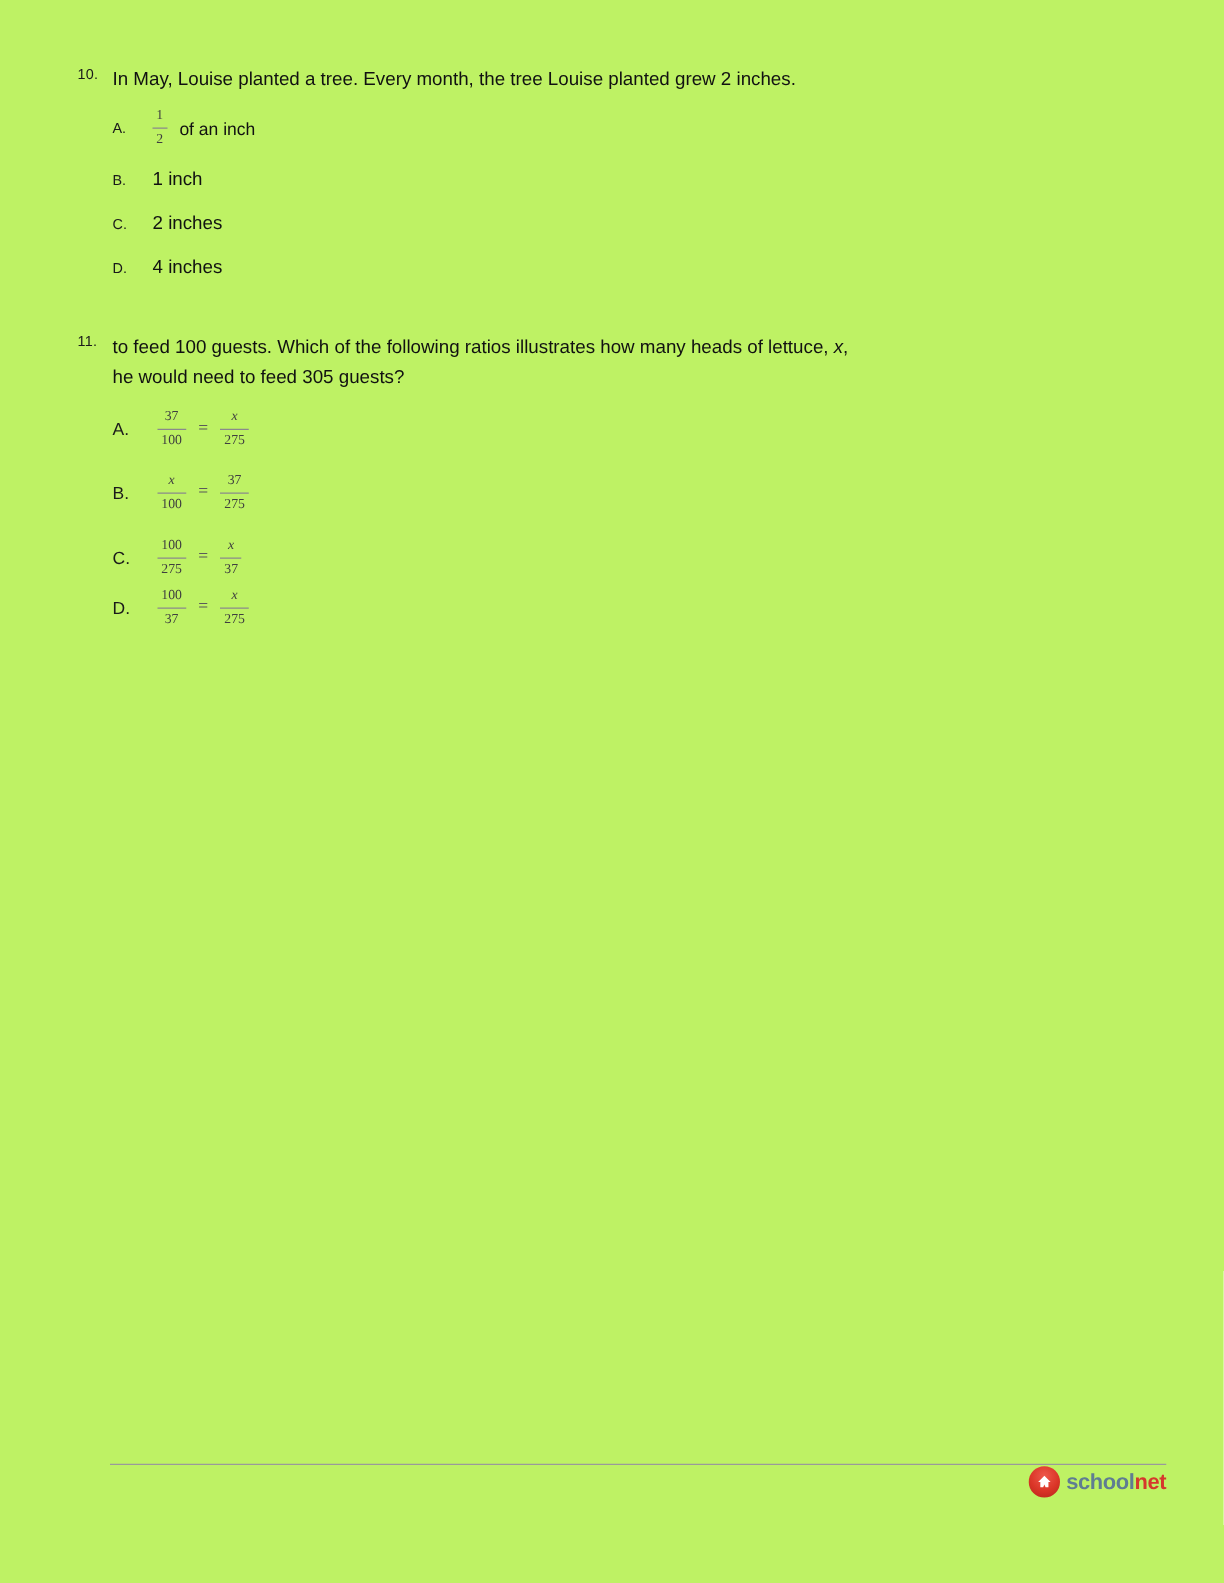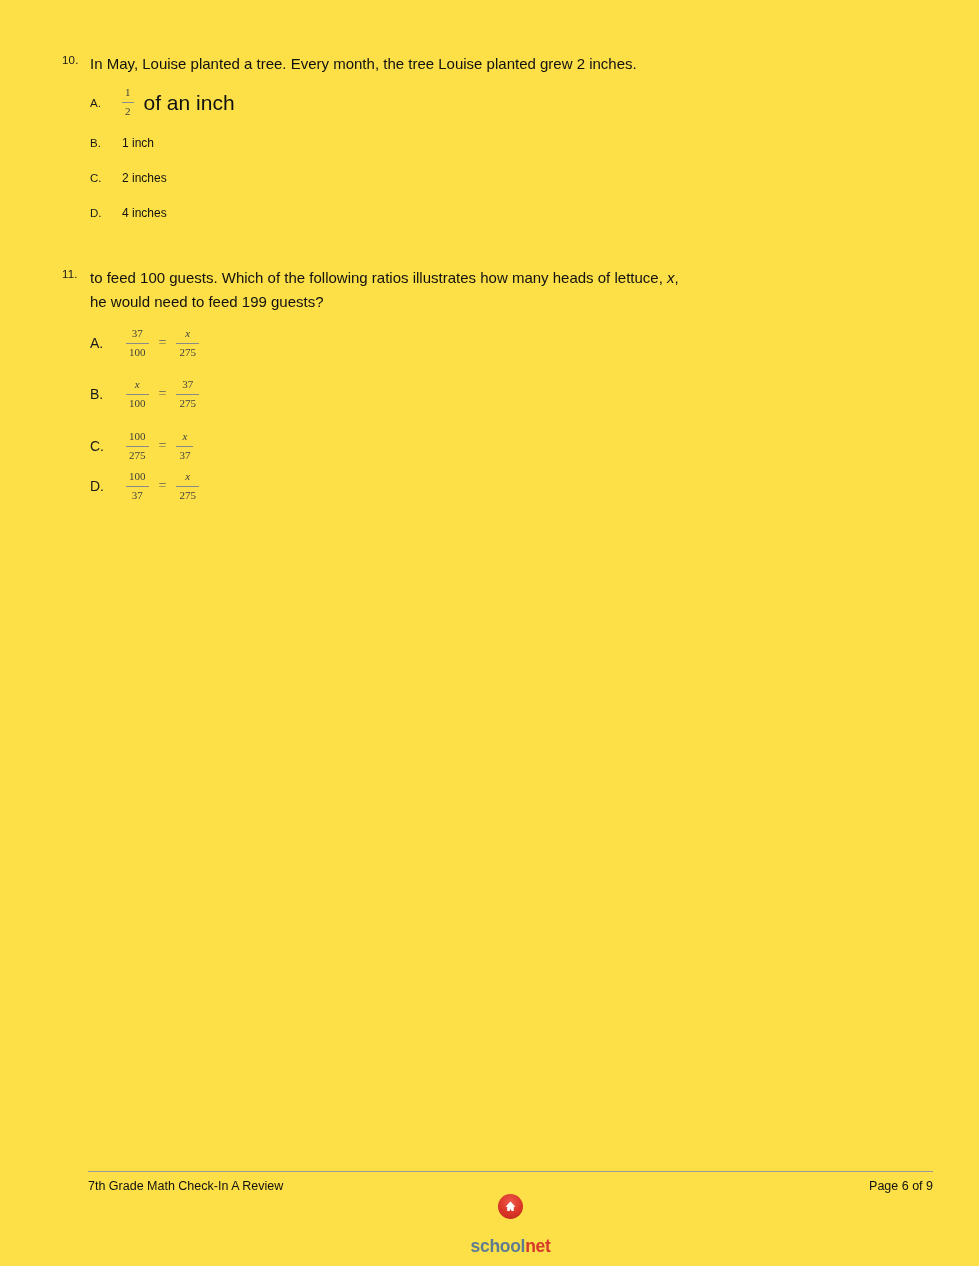--- a/index.html
+++ b/index.html
@@ -1,20 +1,20 @@
 <!DOCTYPE html>
 <html><head>
 <meta charset="utf-8">
 <style>
   html, body { margin: 0; padding: 0; background: #ffffff; }
   .page {
     position: relative;
     width: 979px;
     height: 1266px;
-    background: #fde047;
+    background: #bef264;
     font-family: "Liberation Sans", sans-serif;
     color: #111111;
     overflow: hidden;
   }
 
   
   .question { position: absolute; left: 62px; display: flex; align-items: flex-start; }
   .q-num {
     width: 24px; flex: 0 0 24px;
     font-size: 11.5px; color: #1a1a1a;
@@ -29,58 +29,58 @@
 
   
   .options { margin-top: 10px; }
   .opt { display: flex; align-items: baseline; margin-bottom: 8px; }
   .opt-label-sm {
     flex: 0 0 32px; font-size: 11.5px; color: #1a1a1a;
   }
   .opt-label-lg {
     flex: 0 0 36px; font-size: 14px; color: #1a1a1a;
   }
-  .opt-text { font-size: 12px; color: #111111; line-height: 27px; }
+  .opt-text { font-size: 15px; color: #111111; line-height: 27px; }
 
   .opt-centered { align-items: center; min-height: 34px; }
 
   
   .frac {
     display: inline-block; text-align: center;
     font-family: "Liberation Serif", serif;
     font-size: 11px; color: #3f3f3f; line-height: 1.25;
     vertical-align: middle;
   }
   .frac .fnum { display: block; border-bottom: 1px solid #8a8a8a; padding: 0 3px 2px; }
   .frac .fden { display: block; padding: 2px 3px 0; }
   .frac .var { font-style: italic; }
 
   .eq-row { display: inline-flex; align-items: center; }
   .eq-equals {
     font-family: "Liberation Serif", serif;
     font-size: 14px; color: #5a5a5a; margin: 0 10px;
   }
-  .frac-suffix { margin-left: 10px; font-size: 21px; color: #111111; }
+  .frac-suffix { margin-left: 10px; font-size: 14px; color: #111111; }
 
   .q10-opts .opt-frac { margin-bottom: 10px; }
 
   .q11-opts .opt-a { margin-bottom: 17px; }
   .q11-opts .opt-b { margin-bottom: 18px; }
   .q11-opts .opt-c { margin-bottom: 6px; }
 
   
   .footer { position: absolute; left: 88px; width: 845px; top: 1171px; }
   .footer-rule { border-top: 1px solid #9a9a9a; height: 0; }
   .footer-row {
     display: flex; justify-content: space-between;
     margin-top: 7px; font-size: 12.5px; color: #111111;
   }
   .logo-row {
     display: flex; justify-content: flex-end; align-items: center;
-    margin-top: 1px; gap: 17px; flex-direction: column;
+    margin-top: 1px; gap: 5px;
   }
   .logo-circle {
     width: 25px; height: 25px; border-radius: 50%;
     background: radial-gradient(circle at 50% 32%, #ee584a 0%, #da3527 55%, #b5251a 100%);
     display: flex; align-items: center; justify-content: center;
     flex: 0 0 25px;
   }
   .logo-circle svg { display: block; }
   .logo-text {
     font-size: 17.5px; font-weight: 600; letter-spacing: -0.3px;
@@ -121,21 +121,21 @@
           <span class="opt-text">4 inches</span>
         </div>
       </div>
     </div>
   </section>
 
   <section class="question" style="top: 266px; justify-content: flex-end;">
     <div class="q-num">11.</div>
     <div class="q-body">
       <div class="q-line"><span>to feed 100 guests. Which of the following ratios illustrates how many heads of lettuce, </span><span class="var">x</span><span>,</span></div>
-      <div class="q-line">he would need to feed 199 guests?</div>
+      <div class="q-line">he would need to feed 305 guests?</div>
 
       <div class="options q11-opts" style="margin-top: 13px;">
 
         <div class="opt opt-centered opt-a">
           <span class="opt-label-lg">A.</span>
           <span class="eq-row">
             <span class="frac">
                 <span class="fnum">37</span>
                 <span class="fden">100</span>
               </span>
@@ -191,24 +191,20 @@
               </span>
           </span>
         </div>
 
       </div>
     </div>
   </section>
 
   <div class="footer">
     <div class="footer-rule"></div>
-    <div class="footer-row">
-      <span>7th Grade Math Check-In A Review</span>
-      <span>Page 6 of 9</span>
-    </div>
     <div class="logo-row">
       <span class="logo-circle">
         <svg width="15" height="15" viewBox="0 0 24 24" aria-hidden="true">
           <path d="M12 4 L20 12.2 H17.2 V19 H13.5 L12 15.2 L10.5 19 H6.8 V12.2 H4 Z" fill="#ffffff"></path>
         </svg>
       </span>
       <span class="logo-text"><span class="logo-school">school</span><span class="logo-net">net</span></span>
     </div>
   </div>
 

